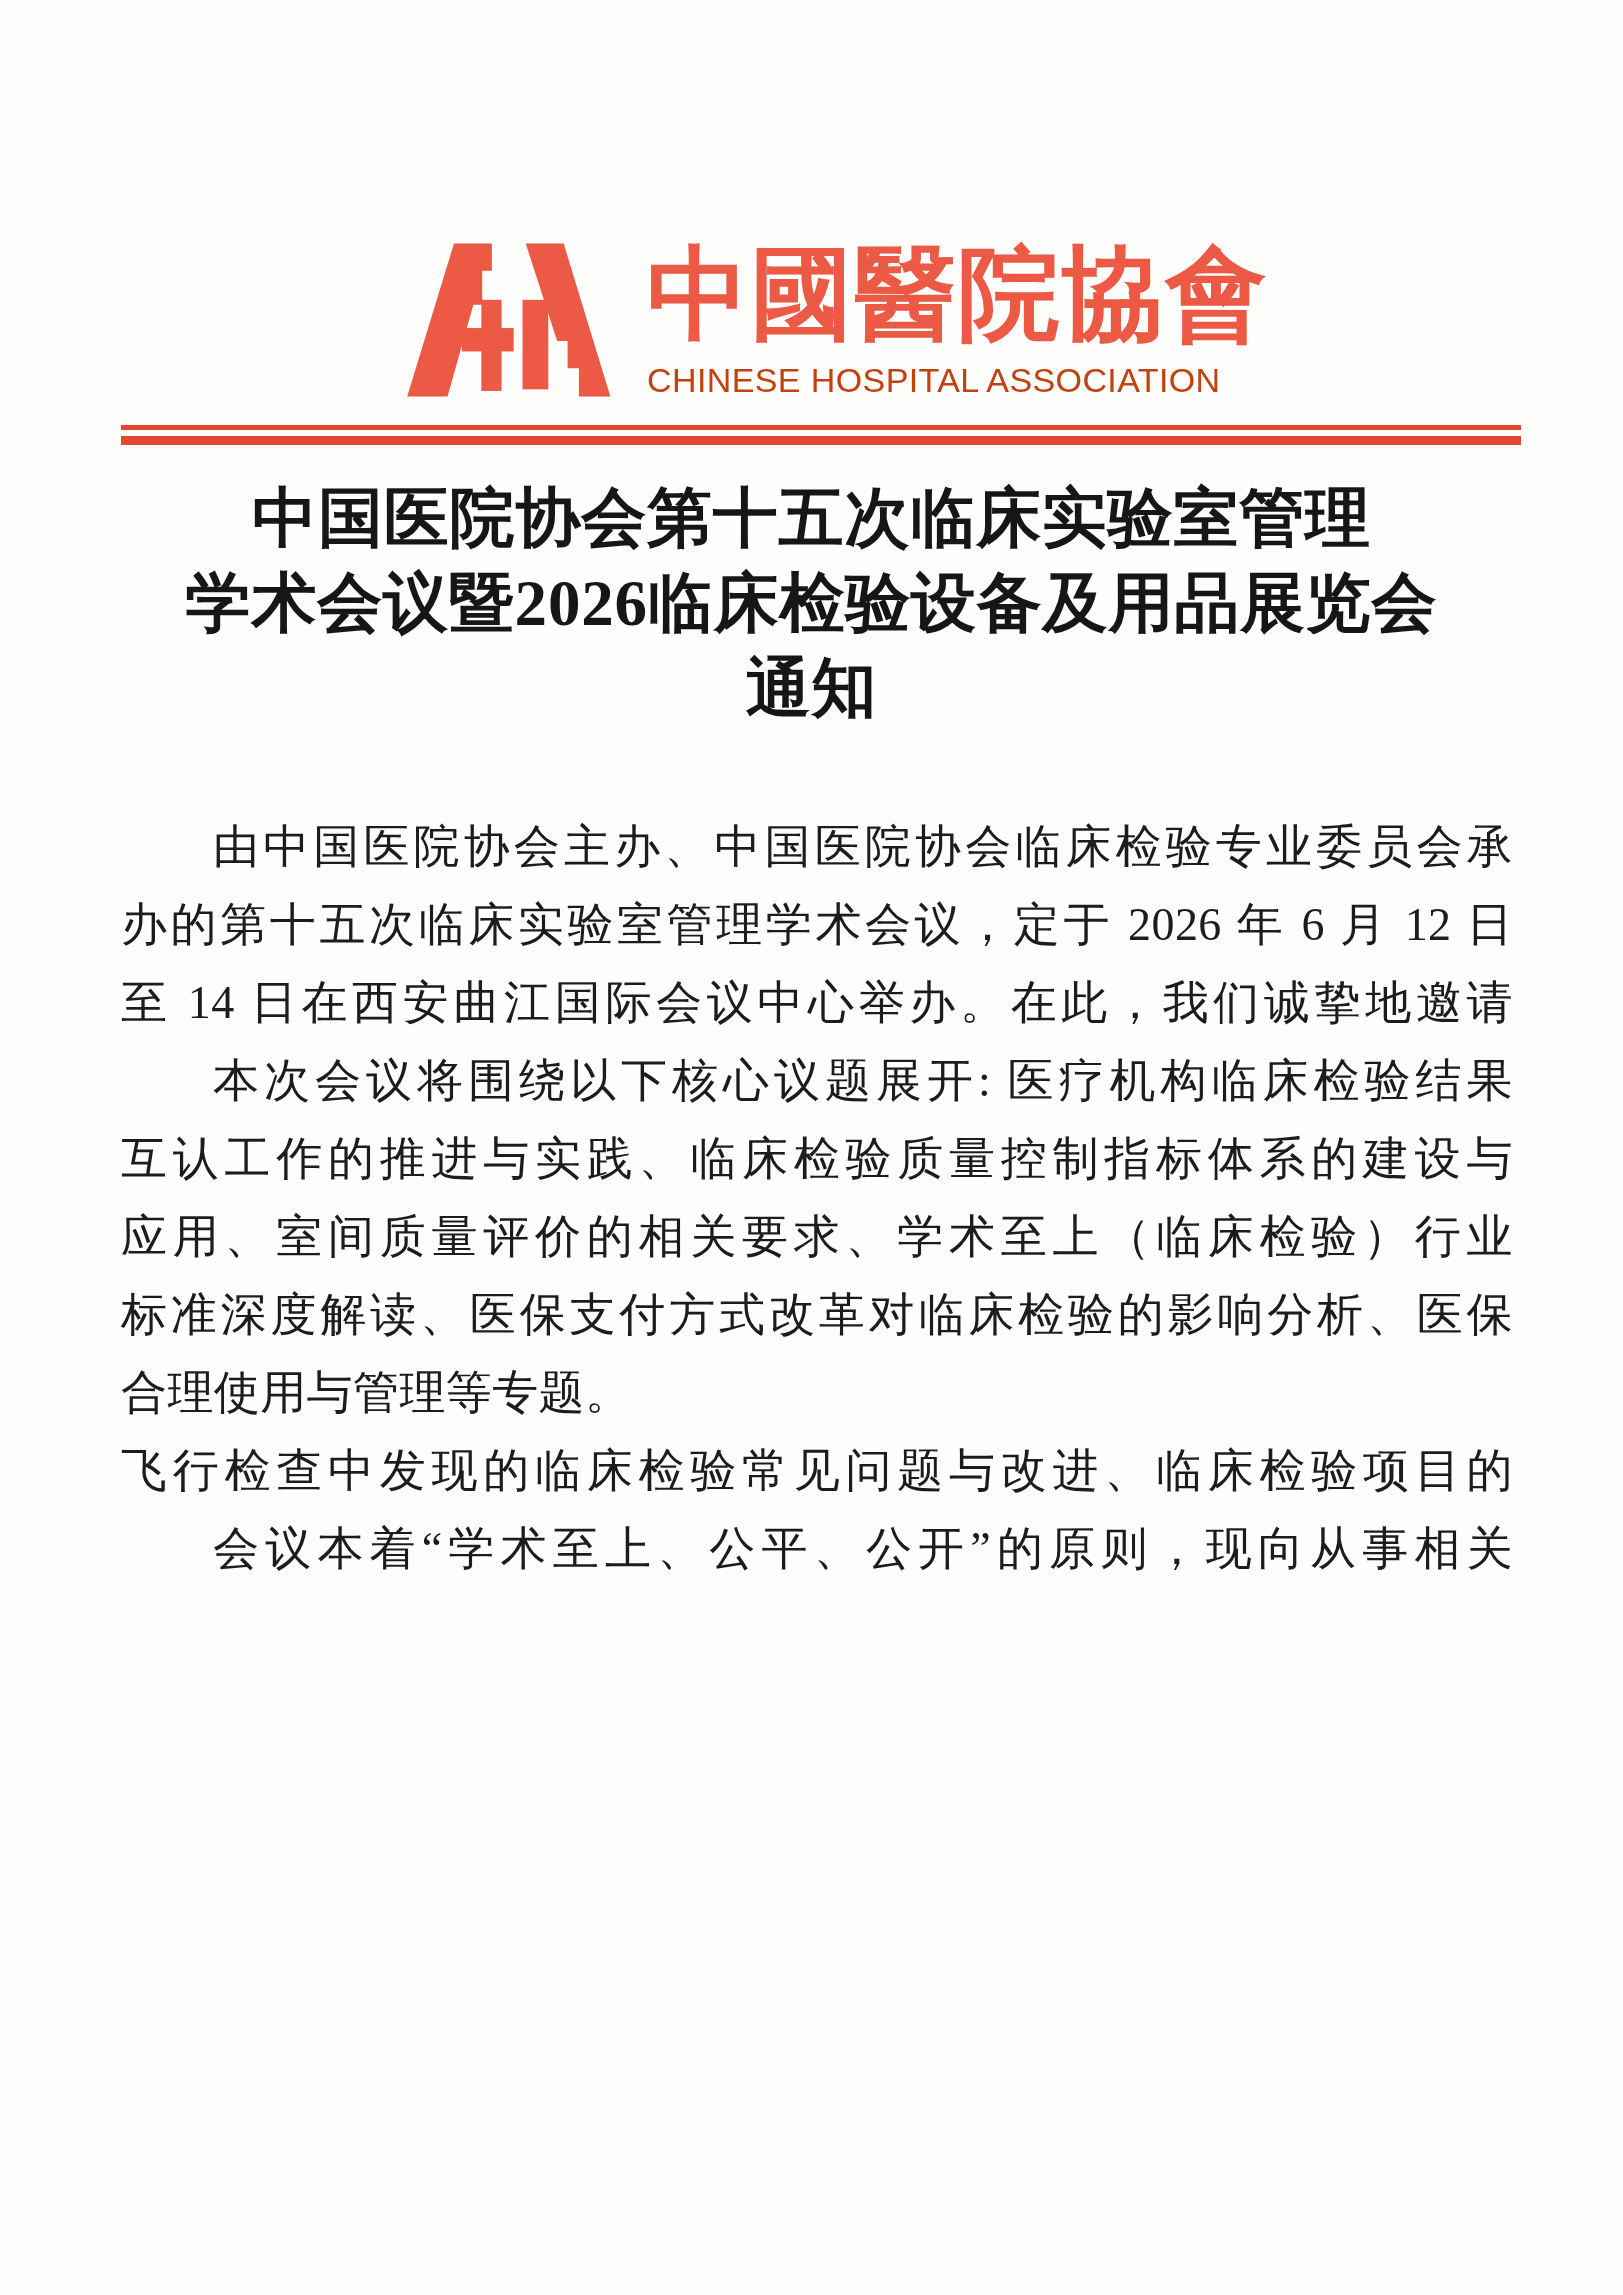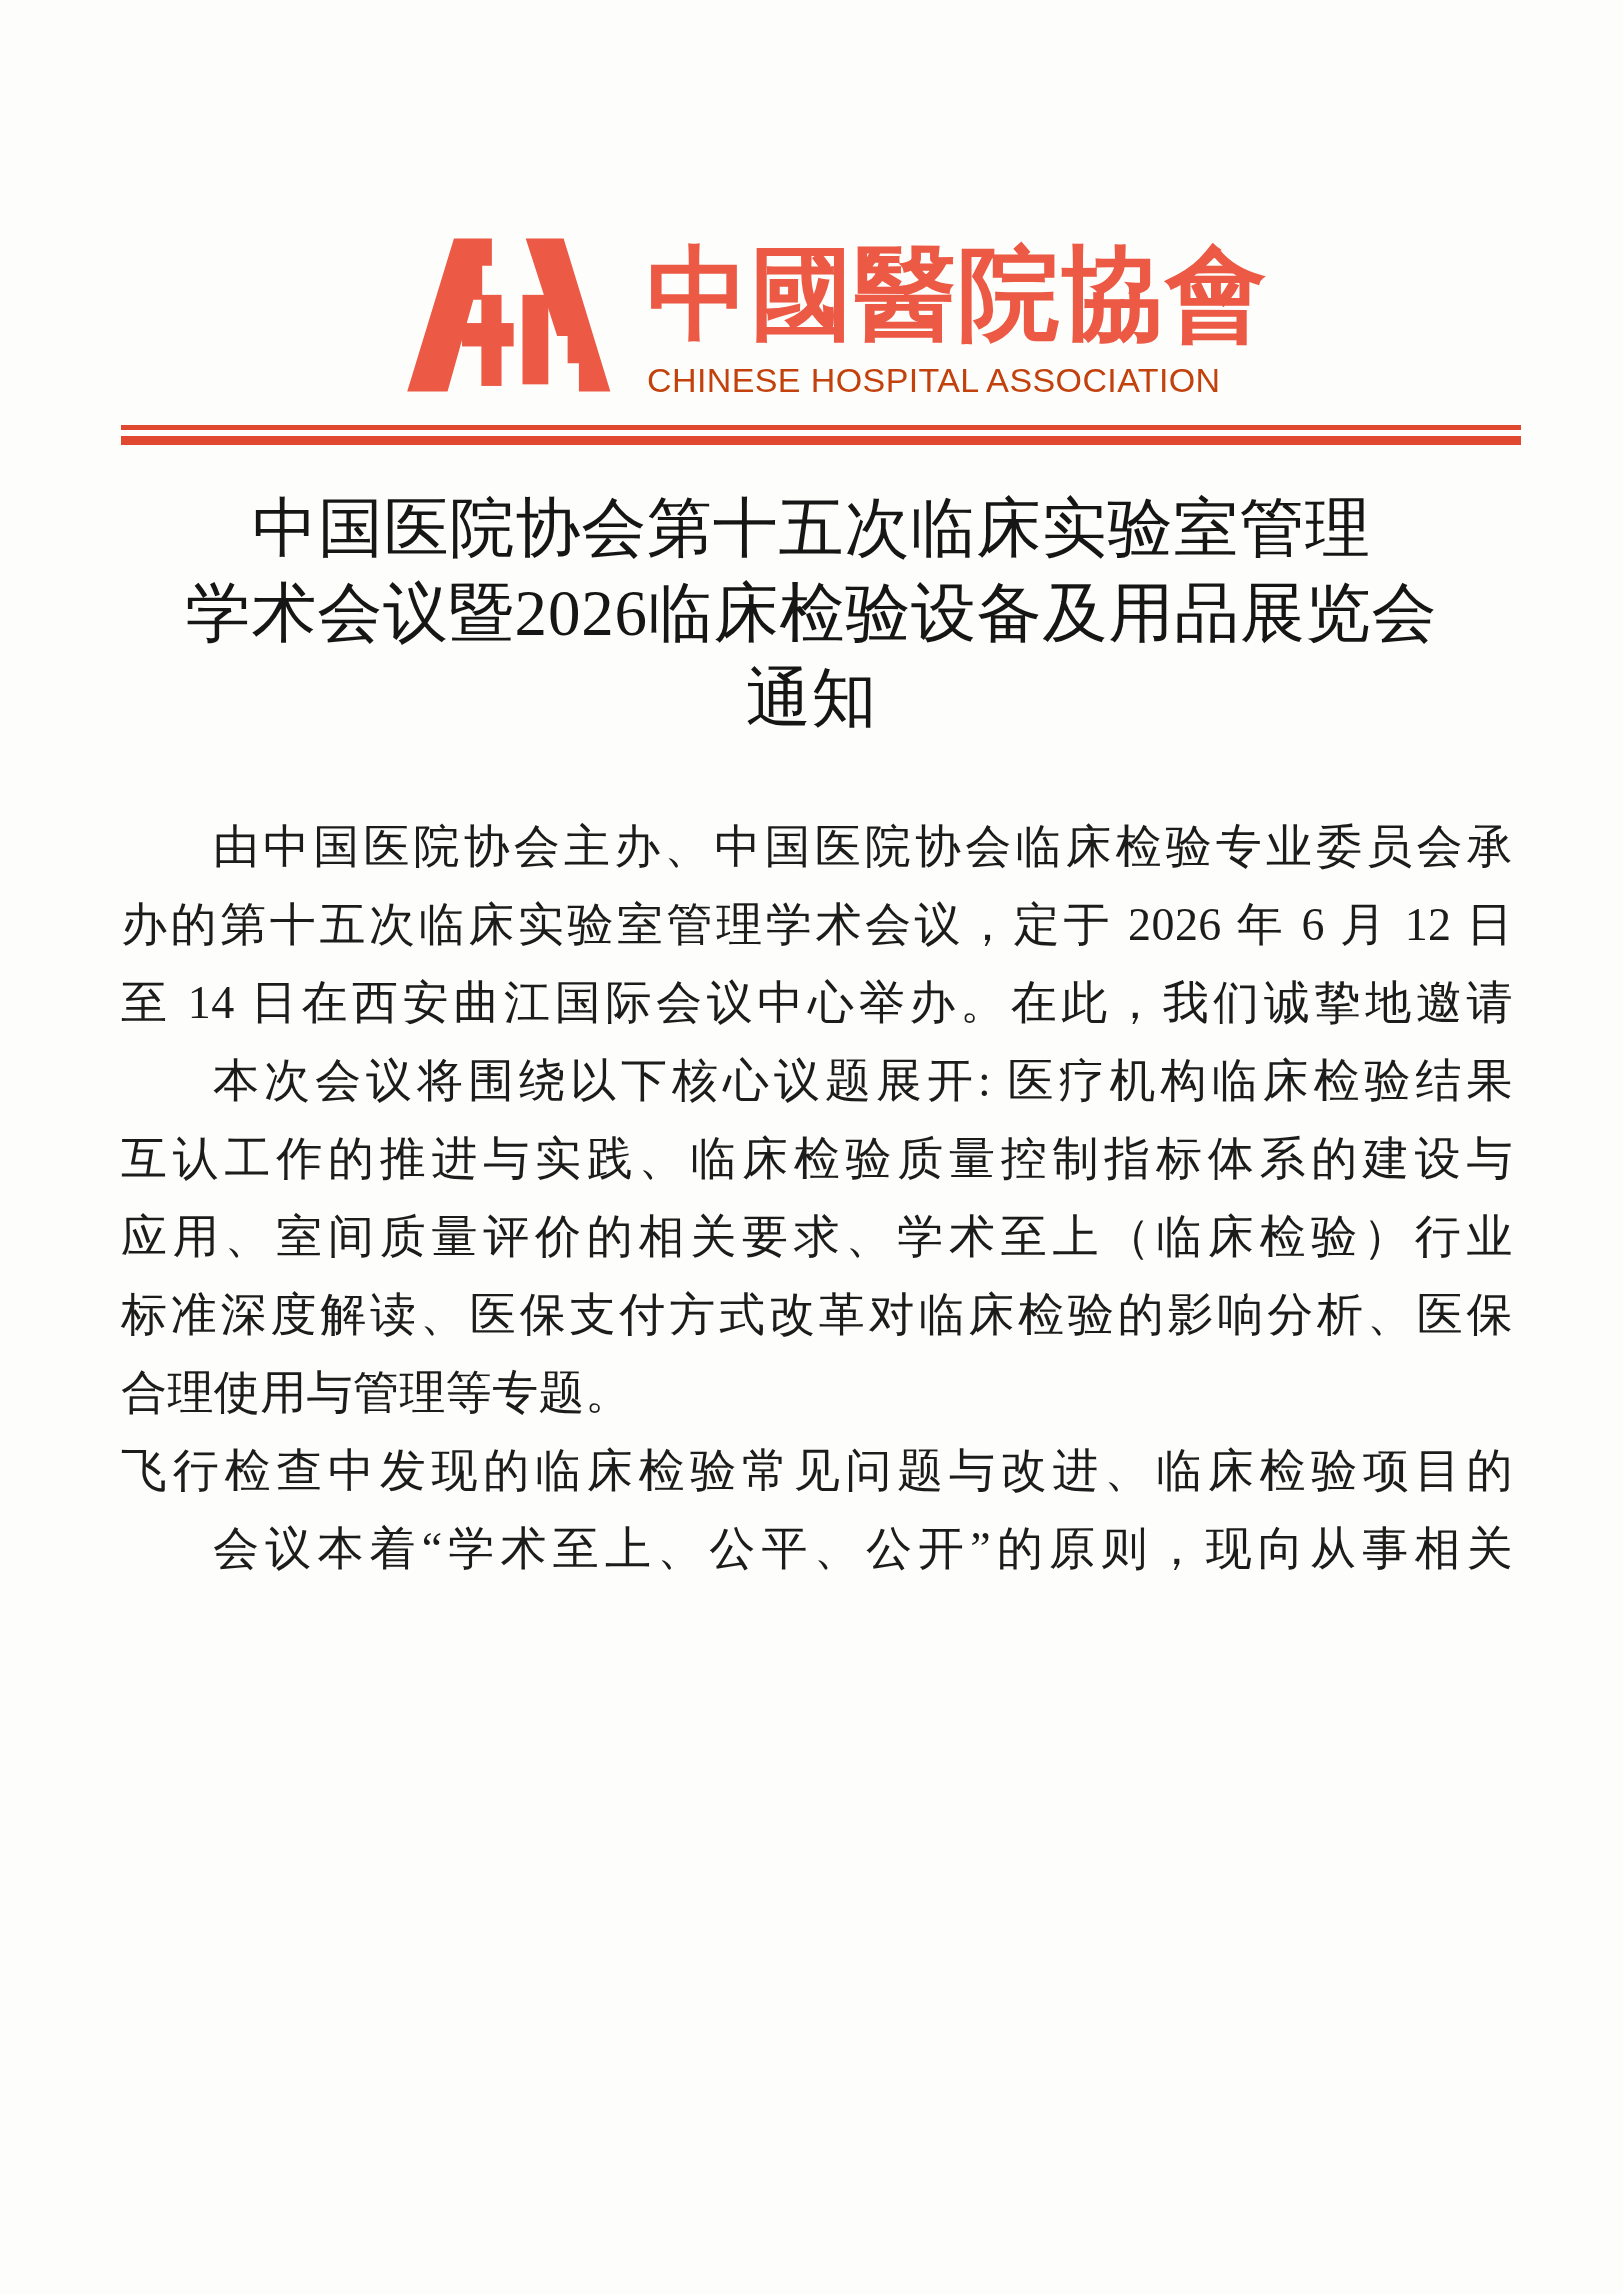--- a/index.html
+++ b/index.html
@@ -8,43 +8,43 @@
     width:1623px; height:2295px;
     margin:0 auto;
     background:#fdfdfb;
     overflow:hidden;
     font-family:"Liberation Serif","DejaVu Serif",serif;
     color:#1c1c1c;
   }
   
   .logo-row {
     position:absolute; left:407px; top:231px;
-    display:flex; align-items:center;
+    display:flex; align-items:flex-end;
   }
   .logo-mark { width:206px; height:158px; flex:0 0 auto; }
   .logo-text { margin-left:34px; }
   .logo-cn {
     font-size:102px; line-height:128px; font-weight:bold;
     color:#ec5944; letter-spacing:1.6px; white-space:nowrap;
   }
   .logo-en {
     margin-top:3.2px;
     font-family:"Liberation Sans","DejaVu Sans",sans-serif;
     font-size:34px; line-height:37px; color:#c2410c;
     letter-spacing:0.4px; white-space:nowrap;
   }
   
   .rule { position:absolute; left:121px; top:425px; width:1400px; }
   .rule-thin  { height:4.8px;  background:#e0492f; }
   .rule-thick { height:9px; background:#e0492f; margin-top:6.5px; }
   
   .doc-title {
-    position:absolute; left:0; top:486px; width:1623px;
+    position:absolute; left:0; top:476px; width:1623px;
     margin:0; text-align:center;
-    font-size:65px; line-height:85px; font-weight:normal;
+    font-size:65px; line-height:85px; font-weight:bold;
     color:#161616; letter-spacing:0.8px;
   }
   
   .doc-body {
     position:absolute; left:121px; top:808px; width:1392px;
   }
   .bline {
     font-size:46px; line-height:78px; height:78px;
     text-align:justify; text-align-last:justify;
     white-space:normal; letter-spacing:0.4px;

